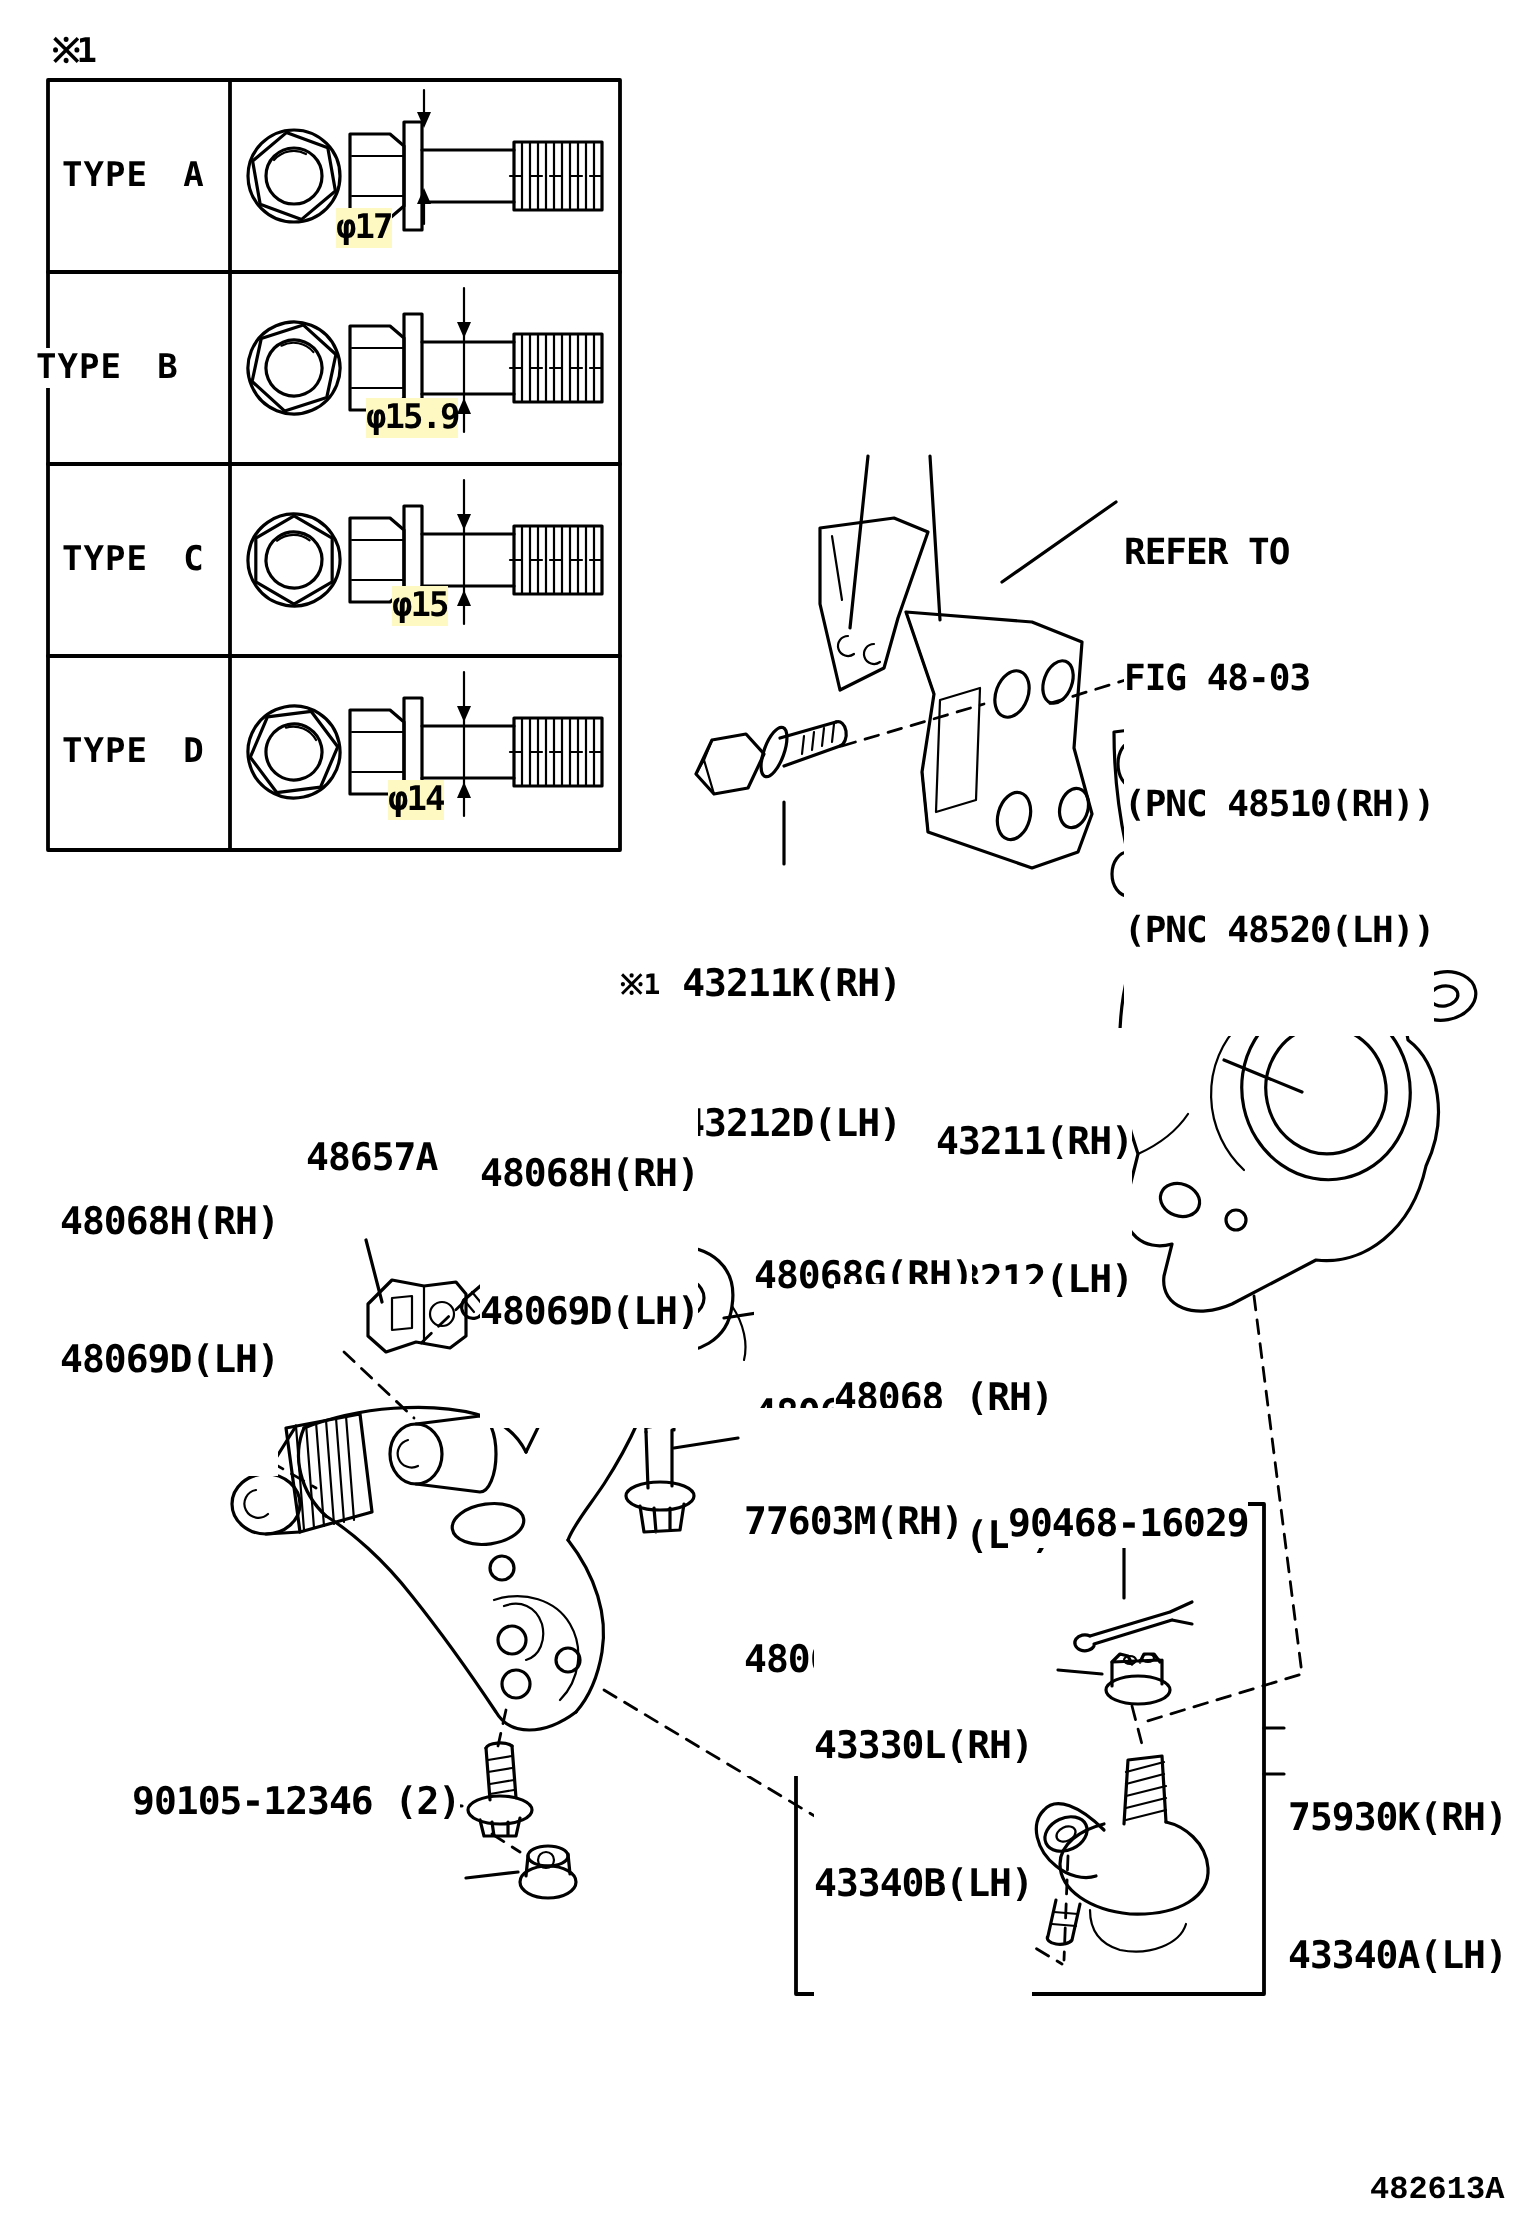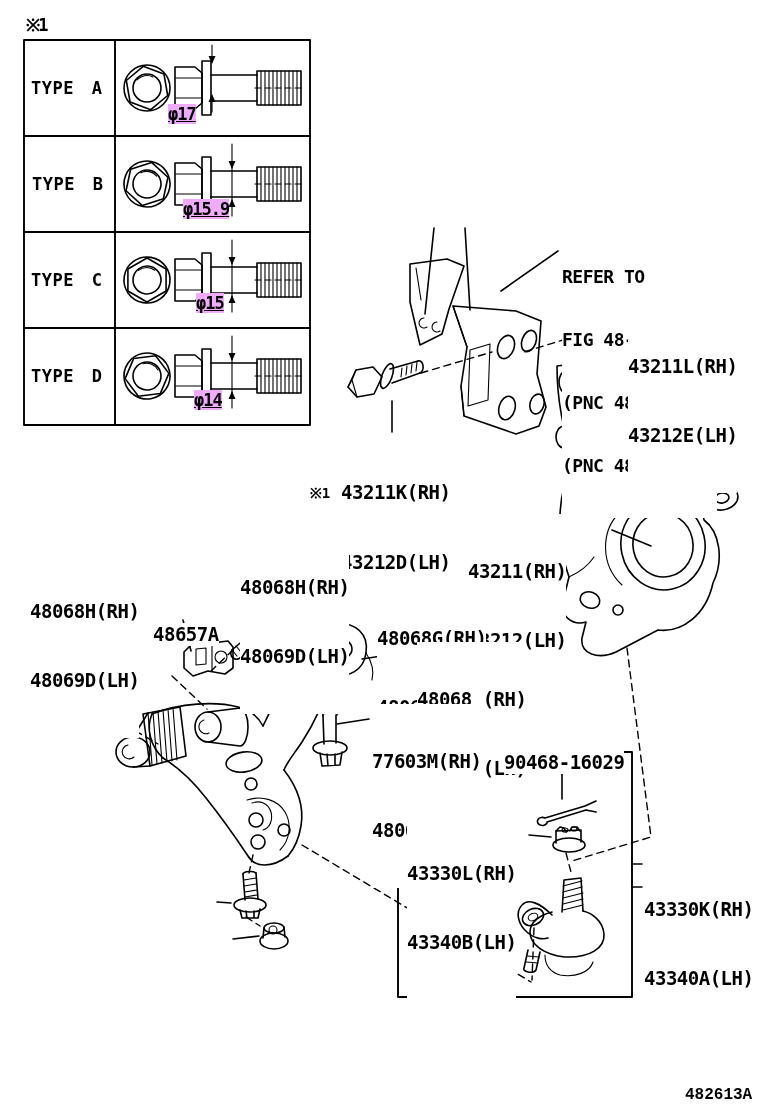--- a/index.html
+++ b/index.html
@@ -8,21 +8,21 @@
   svg{position:absolute;left:0;top:0;}
   svg *{stroke:#000;fill:none;stroke-width:1.6;stroke-linecap:round;stroke-linejoin:round;}
   svg .f{fill:#000;stroke:none;}
   svg .d{stroke-dasharray:7 5;stroke-width:1.4;}
   svg .t{stroke-width:1.1;}
   svg .g2{stroke-width:1.9;}
   .plabel{position:absolute;font-weight:bold;font-size:19px;line-height:23px;
           letter-spacing:-0.5px;white-space:pre;background:#fff;}
   .refer{font-size:18px;line-height:21px;letter-spacing:-0.5px;}
   .typelabel{position:absolute;font-weight:bold;font-size:17px;word-spacing:7px;letter-spacing:0.5px;background:#fff;text-align:right;}
-  .phi{position:absolute;font-weight:bold;font-size:17px;letter-spacing:-1px;background:#f0abfc;text-decoration:underline;}
+  .phi{position:absolute;font-weight:bold;font-size:17px;letter-spacing:-1px;background:#fef9c3;}
   .pnote{font-size:14px;letter-spacing:0;vertical-align:1px;}
   .figcode{position:absolute;font-weight:bold;font-size:16px;letter-spacing:0;font-family:Liberation Mono, monospace;}
   .notemark{position:absolute;font-weight:bold;font-size:17px;letter-spacing:-2px;}
 </style>
 </head>
 <body>
 
 <div id="stage">
 
 <svg width="760" height="1112" viewBox="0 0 760 1112">
@@ -268,57 +268,53 @@
     <path class="d" d="M253,855 L249,873"></path>
     <path class="d" d="M246,917 L260,926"></path>
     <path class="d" d="M302,845 L531,982"></path>
     <path class="d" d="M534,928 L532,980"></path>
   </g>
 </svg>
 
   <div class="notemark" style="left:26px;top:13px">※1</div>
 
   <div class="typelabel" style="left:31px;top:78px">TYPE A</div>
-  <div class="typelabel" style="left:32px;top:174px">TYPE B</div>
+  <div class="typelabel" style="left:18px;top:174px">TYPE B</div>
   <div class="typelabel" style="left:31px;top:270px">TYPE C</div>
   <div class="typelabel" style="left:31px;top:366px">TYPE D</div>
 
   <div class="phi" style="left:168px;top:104px">φ17</div>
   <div class="phi" style="left:183px;top:199px">φ15.9</div>
   <div class="phi" style="left:196px;top:293px">φ15</div>
   <div class="phi" style="left:194px;top:390px">φ14</div>
 
   <div class="plabel refer" style="left:562px;top:224px">
     <div>REFER TO</div>
     <div>FIG 48-03</div>
     <div>(PNC 48510(RH))</div>
     <div>(PNC 48520(LH))</div>
   </div>
 
-  <div class="plabel" style="left:628px;top:309px">
-    <div>43211L(RH)</div>
-    <div>43212E(LH)</div>
-  </div>
 
   <div class="plabel" style="left:310px;top:435px">
     <div><span class="pnote">※1</span> <span>43211K(RH)</span></div>
     <div><span class="pnote">※1</span> <span>43212D(LH)</span></div>
   </div>
 
   <div class="plabel" style="left:468px;top:514px">
     <div>43211(RH)</div>
     <div>43212(LH)</div>
   </div>
 
   <div class="plabel" style="left:30px;top:554px">
     <div>48068H(RH)</div>
     <div>48069D(LH)</div>
   </div>
 
-  <div class="plabel" style="left:153px;top:623px">48657A</div>
+  <div class="plabel" style="left:153px;top:568px">48657A</div>
 
   <div class="plabel" style="left:240px;top:530px">
     <div>48068H(RH)</div>
     <div>48069D(LH)</div>
   </div>
 
   <div class="plabel" style="left:377px;top:581px">
     <div>48068G(RH)</div>
     <div>48069C(LH)</div>
   </div>
@@ -334,21 +330,22 @@
   </div>
 
   <div class="plabel" style="left:504px;top:751px">90468-16029</div>
 
   <div class="plabel" style="left:407px;top:816px">
     <div>43330L(RH)</div>
     <div>43340B(LH)</div>
   </div>
 
   <div class="plabel" style="left:644px;top:852px">
-    <div>43330K(RH)</div>
+    <div>75930K(RH)</div>
     <div>43340A(LH)</div>
   </div>
 
+  <div class="plabel" style="left:66px;top:890px">90105-12346 (2)</div>
 
 
   <div class="figcode" style="left:685px;top:1086px">482613A</div>
 
 </div>
 
 </body></html>

